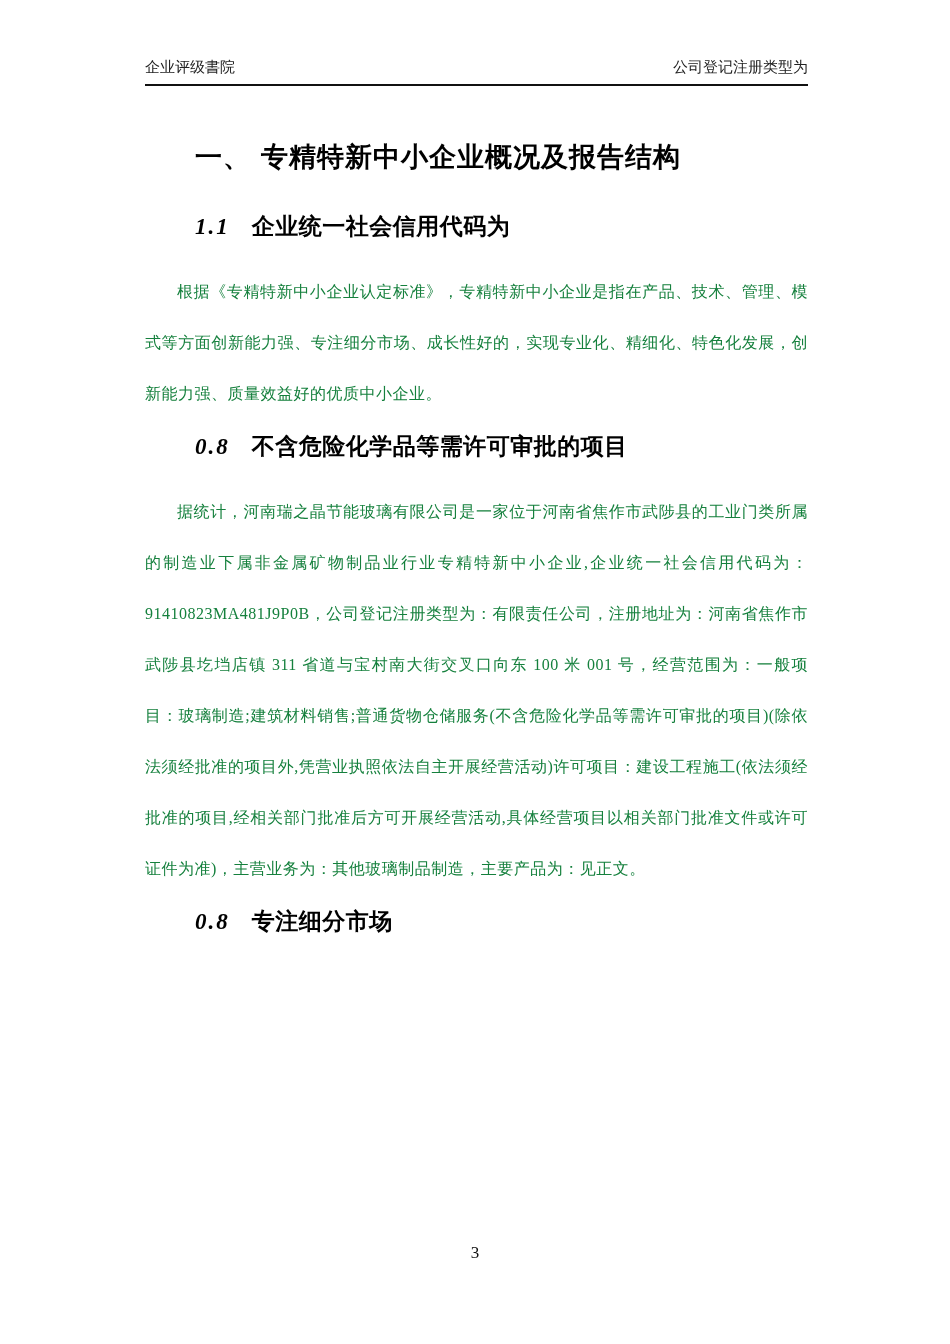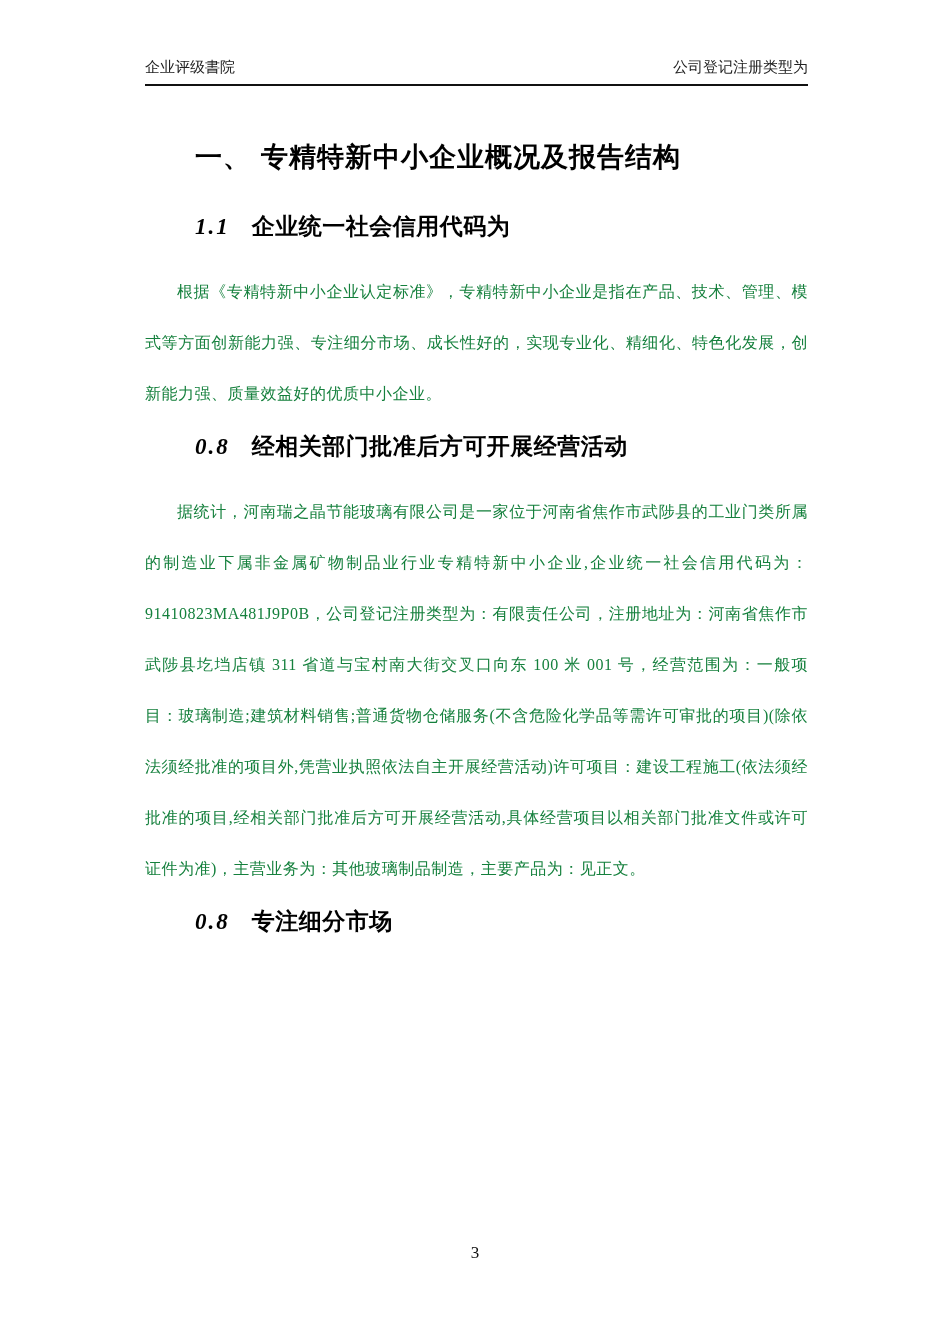--- a/index.html
+++ b/index.html
@@ -87,21 +87,21 @@
   </header>
 
   <main>
 
     <h1 class="chapter-heading"><span class="h-num">一、</span><span>专精特新中小企业概况及报告结构</span></h1>
 
     <h2 class="sub-heading first"><span class="h-num">1.1</span><span>企业统一社会信用代码为</span></h2>
 
     <p class="body-para">根据《专精特新中小企业认定标准》，专精特新中小企业是指在产品、技术、管理、模式等方面创新能力强、专注细分市场、成长性好的，实现专业化、精细化、特色化发展，创新能力强、质量效益好的优质中小企业。</p>
 
-    <h2 class="sub-heading"><span class="h-num">0.8</span><span>经相关部门批准后方可开展经营活动</span></h2>
+    <h2 class="sub-heading"><span class="h-num">0.8</span><span>不含危险化学品等需许可审批的项目</span></h2>
 
     <p class="body-para">据统计，河南瑞之晶节能玻璃有限公司是一家位于河南省焦作市武陟县的工业门类所属的制造业下属非金属矿物制品业行业专精特新中小企业,企业统一社会信用代码为：91410823MA481J9P0B，公司登记注册类型为：有限责任公司，注册地址为：河南省焦作市武陟县圪垱店镇 311 省道与宝村南大街交叉口向东 100 米 001 号，经营范围为：一般项目：玻璃制造;建筑材料销售;普通货物仓储服务(不含危险化学品等需许可审批的项目)(除依法须经批准的项目外,凭营业执照依法自主开展经营活动)许可项目：建设工程施工(依法须经批准的项目,经相关部门批准后方可开展经营活动,具体经营项目以相关部门批准文件或许可证件为准)，主营业务为：其他玻璃制品制造，主要产品为：见正文。</p>
 
     <h2 class="sub-heading"><span class="h-num">0.8</span><span>专注细分市场</span></h2>
 
 
   </main>
 
   <footer class="page-footer">
     <span>3</span>

